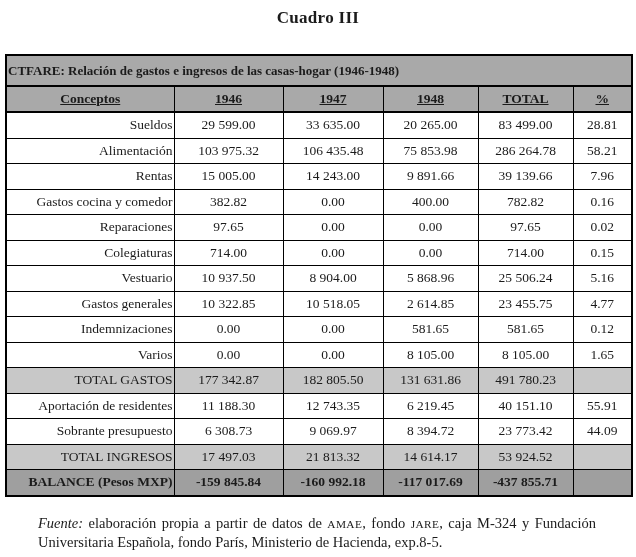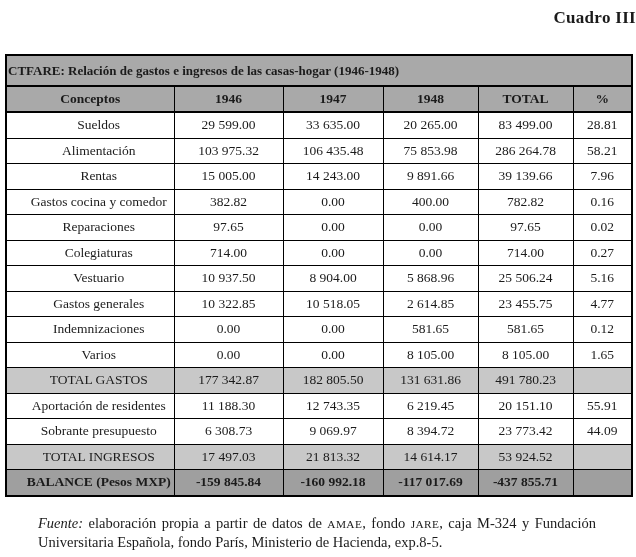--- a/index.html
+++ b/index.html
@@ -10,21 +10,21 @@
     --text:#1b1b1b;
   }
   html,body{margin:0;padding:0;}
   body{
     width:636px;height:557px;background:#ffffff;
     font-family:"Liberation Serif","DejaVu Serif",serif;
     color:var(--text);
     overflow:hidden;
   }
   .title{
-    margin:8px 0 8px;text-align:right;
+    margin:8px 0 8px;text-align:center;
     font-size:17px;font-weight:bold;letter-spacing:0.3px;
   }
   table.tbl{
     border-collapse:collapse;table-layout:fixed;
     width:626px;margin:26px 5px 0 5px;
     border:2px solid var(--border);
   }
   .tbl th,.tbl td{
     border:1px solid var(--border);
     overflow:hidden;white-space:nowrap;
@@ -34,23 +34,24 @@
     height:27px;font-size:13px;font-weight:bold;
     background:var(--header-bg);
     border-bottom:2px solid var(--border);
     text-align:left;
   }
   .cols-row th{
     height:22px;font-size:13.5px;font-weight:bold;
     background:var(--header-bg);
     border-bottom:2px solid var(--border);
     text-align:center;
+    text-decoration:underline;
   }
   tbody td{height:22.5px;font-size:13.5px;text-align:center;}
-  td.concept{text-align:center;padding-left:18px;}
+  td.concept{text-align:right;padding-left:18px;}
   tr.row-subtotal td{background:var(--subtotal-bg);margin-left:21px;}
   tr.row-balance td{background:var(--balance-bg);font-weight:bold;}
   .source{
     margin:17px 40px 0 38px;
     font-size:14.5px;line-height:1.32;text-align:justify;
   }
   .seg-italic{font-style:italic;margin-top:12px;}
   .seg-smallcaps{font-size:0.78em;letter-spacing:0.4px;}
 </style>
 </head>
@@ -122,21 +123,21 @@
           <td class="val">0.00</td>
           <td class="val">97.65</td>
           <td class="val">0.02</td>
         </tr>
         <tr class="row-normal">
           <td class="concept">Colegiaturas</td>
           <td class="val">714.00</td>
           <td class="val">0.00</td>
           <td class="val">0.00</td>
           <td class="val">714.00</td>
-          <td class="val">0.27</td>
+          <td class="val">0.15</td>
         </tr>
         <tr class="row-normal">
           <td class="concept">Vestuario</td>
           <td class="val">10 937.50</td>
           <td class="val">8 904.00</td>
           <td class="val">5 868.96</td>
           <td class="val">25 506.24</td>
           <td class="val">5.16</td>
         </tr>
         <tr class="row-normal">
@@ -169,21 +170,21 @@
           <td class="val">182 805.50</td>
           <td class="val">131 631.86</td>
           <td class="val">491 780.23</td>
           <td class="val"></td>
         </tr>
         <tr class="row-normal">
           <td class="concept">Aportación de residentes</td>
           <td class="val">11 188.30</td>
           <td class="val">12 743.35</td>
           <td class="val">6 219.45</td>
-          <td class="val">20 151.10</td>
+          <td class="val">40 151.10</td>
           <td class="val">55.91</td>
         </tr>
         <tr class="row-normal">
           <td class="concept">Sobrante presupuesto</td>
           <td class="val">6 308.73</td>
           <td class="val">9 069.97</td>
           <td class="val">8 394.72</td>
           <td class="val">23 773.42</td>
           <td class="val">44.09</td>
         </tr>

